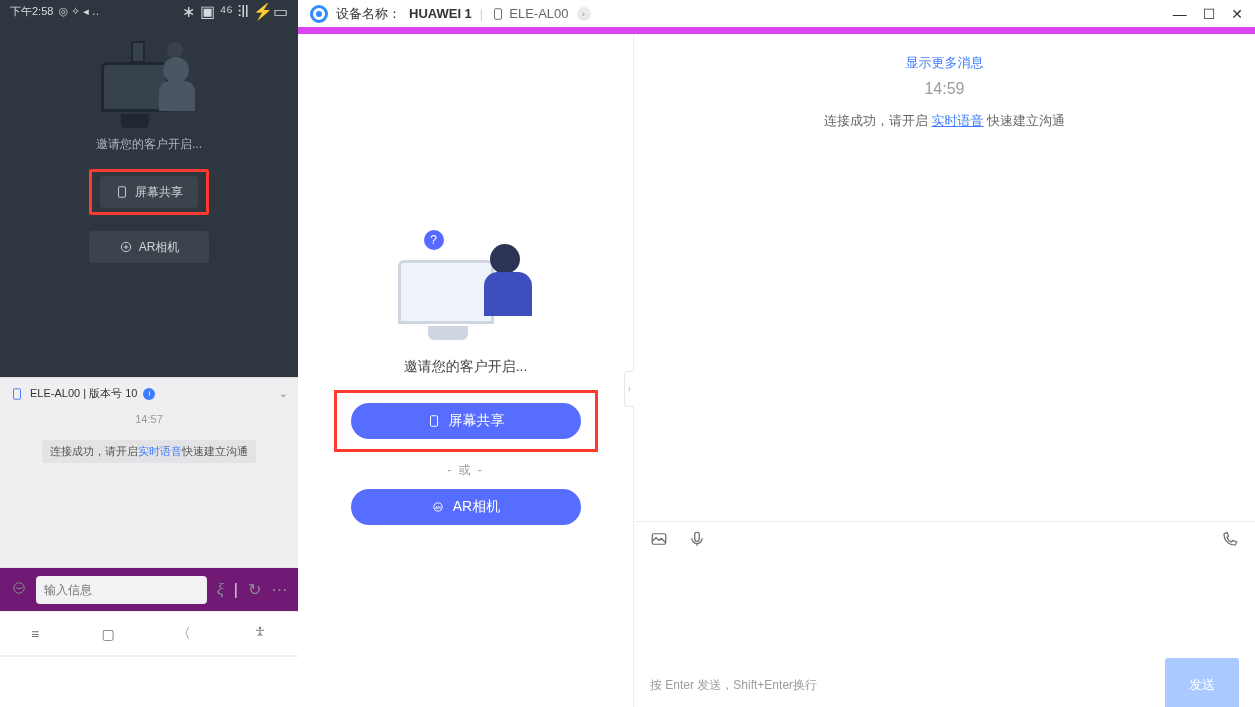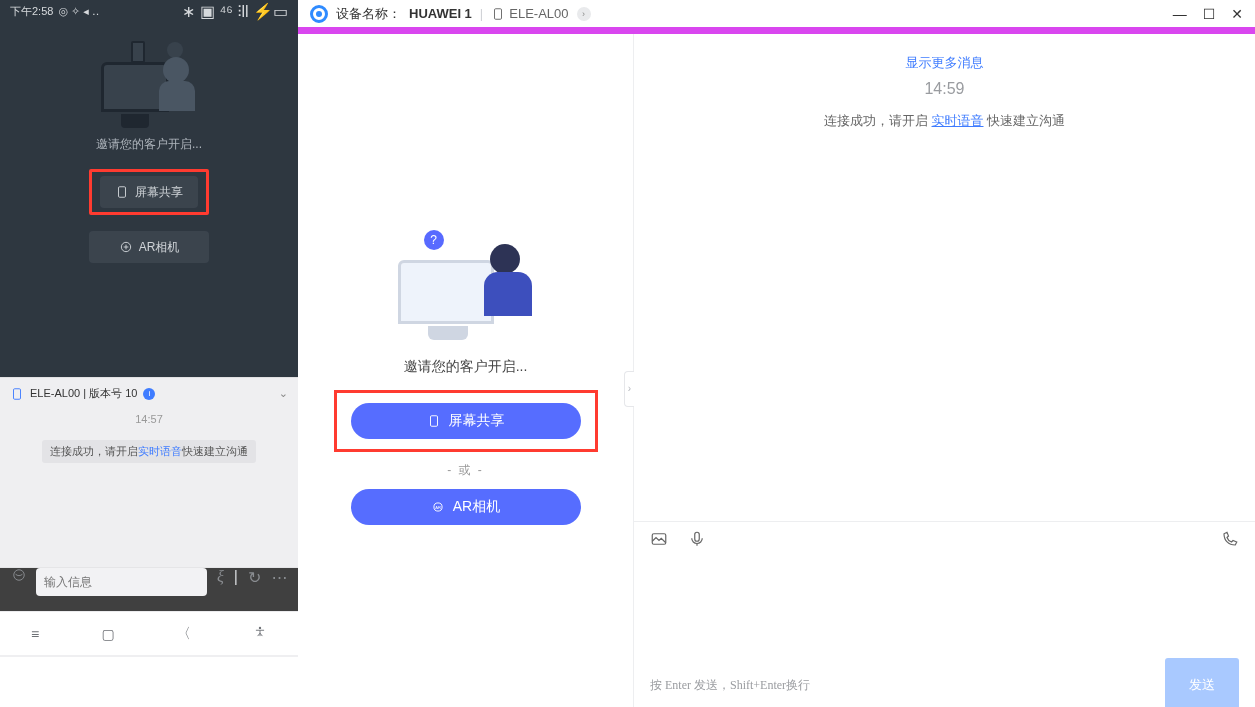--- a/index.html
+++ b/index.html
@@ -25,21 +25,21 @@
     .phone-btn.highlight-wrap .inner { width: 100%; height: 32px; border-radius: 4px; background: #3b444d; display: flex; align-items: center; justify-content: center; gap: 6px; }
 
     .phone-space { flex: 1; }
     .phone-chat { background: #efeff1; border-top: 1px solid #e0e0e2; padding-bottom: 2px; }
     .chat-head  { display: flex; align-items: center; gap: 6px; padding: 8px 10px; font-size: 11px; color: #333; }
     .chat-collapse { margin-left: auto; color: #888; }
     .chat-time { text-align: center; color: #999; font-size: 11px; padding: 4px; }
     .chat-pill { margin: 11px auto; background: #e3e3e6; color: #555; font-size: 11px; padding: 4px 8px; border-radius: 3px; width: max-content; }
     .chat-pill a { color: #3f7cff; text-decoration: none; }
 
-    .phone-inputbar { margin-top: 104px; height: 44px; background: #404040; border-top: 1px solid #e5e5e7; display: flex; align-items: flex-start; gap: 10px; padding: 0 12px; color: #8a8d91; }
+    .phone-inputbar { margin-top: 104px; height: 44px; background: #701a75; border-top: 1px solid #e5e5e7; display: flex; align-items: center; gap: 10px; padding: 0 12px; color: #8a8d91; }
     .phone-inputbar input { flex: 1; border: none; outline: none; background: #f2f2f4; height: 28px; border-radius: 4px; padding: 0 8px; font-size: 12px; color: #333; }
     .sigma { font-family: serif; font-style: italic; font-size: 16px; }
 
     .phone-nav { height: 44px; background: #fff; display: flex; align-items: center; justify-content: space-around; color: #6e7176; font-size: 14px; border-top: 1px solid #ececee; }
     .whitepad { background: #fff; height: 50px; width: 298px; position: absolute; top: 657px; left: 0; }
 
     
     .main { flex: 1; background: #fff; display: flex; flex-direction: column; }
     .topbar { height: 34px; display: flex; align-items: center; gap: 8px; padding: 0 12px; font-size: 13px; border-bottom: 7px solid #d946ef; }
     .logo-dot { width: 18px; height: 18px; border: 3px solid #2f8bff; border-radius: 50%; display: inline-flex; align-items: center; justify-content: center; }
@@ -72,21 +72,21 @@
     .more-link { color: #3f7cff; font-size: 13px; cursor: pointer; }
     .ts { color: #9a9ca0; font-size: 16px; margin-top: 8px; }
     .conn-line { color: #666; font-size: 13px; margin-top: 14px; }
     .conn-line a { color: #3f7cff; text-decoration: underline; }
     .right-space { flex: 1; }
 
     .edit-bar { height: 38px; border-top: 1px solid #edeef0; display: flex; align-items: center; gap: 20px; padding: 0 16px; color: #666; }
     .edit-bar .call { margin-left: auto; }
     .editor { height: 104px; border-top: 1px solid #fff; }
     .send-row { height: 44px; display: flex; align-items: center; padding: 0 16px; }
-    .hint { color: #9a9ca0; font-size: 12px; font-family: Liberation Serif, serif; }
+    .hint { color: #9a9ca0; font-size: 12px; }
     .send-btn { margin-left: auto; background: #a9c9ff; color: #fff; font-size: 13px; padding: 18px 24px; border-radius: 3px; cursor: pointer; text-align: center; }
 
     .svg-icn { width: 14px; height: 14px; fill: none; stroke: currentColor; stroke-width: 1.6; }
     .svg-lg  { width: 18px; height: 18px; fill: none; stroke: currentColor; stroke-width: 1.6; }
   </style>
 </head>
 <body>
 
 <div class="phone">
   <div class="status-bar">

